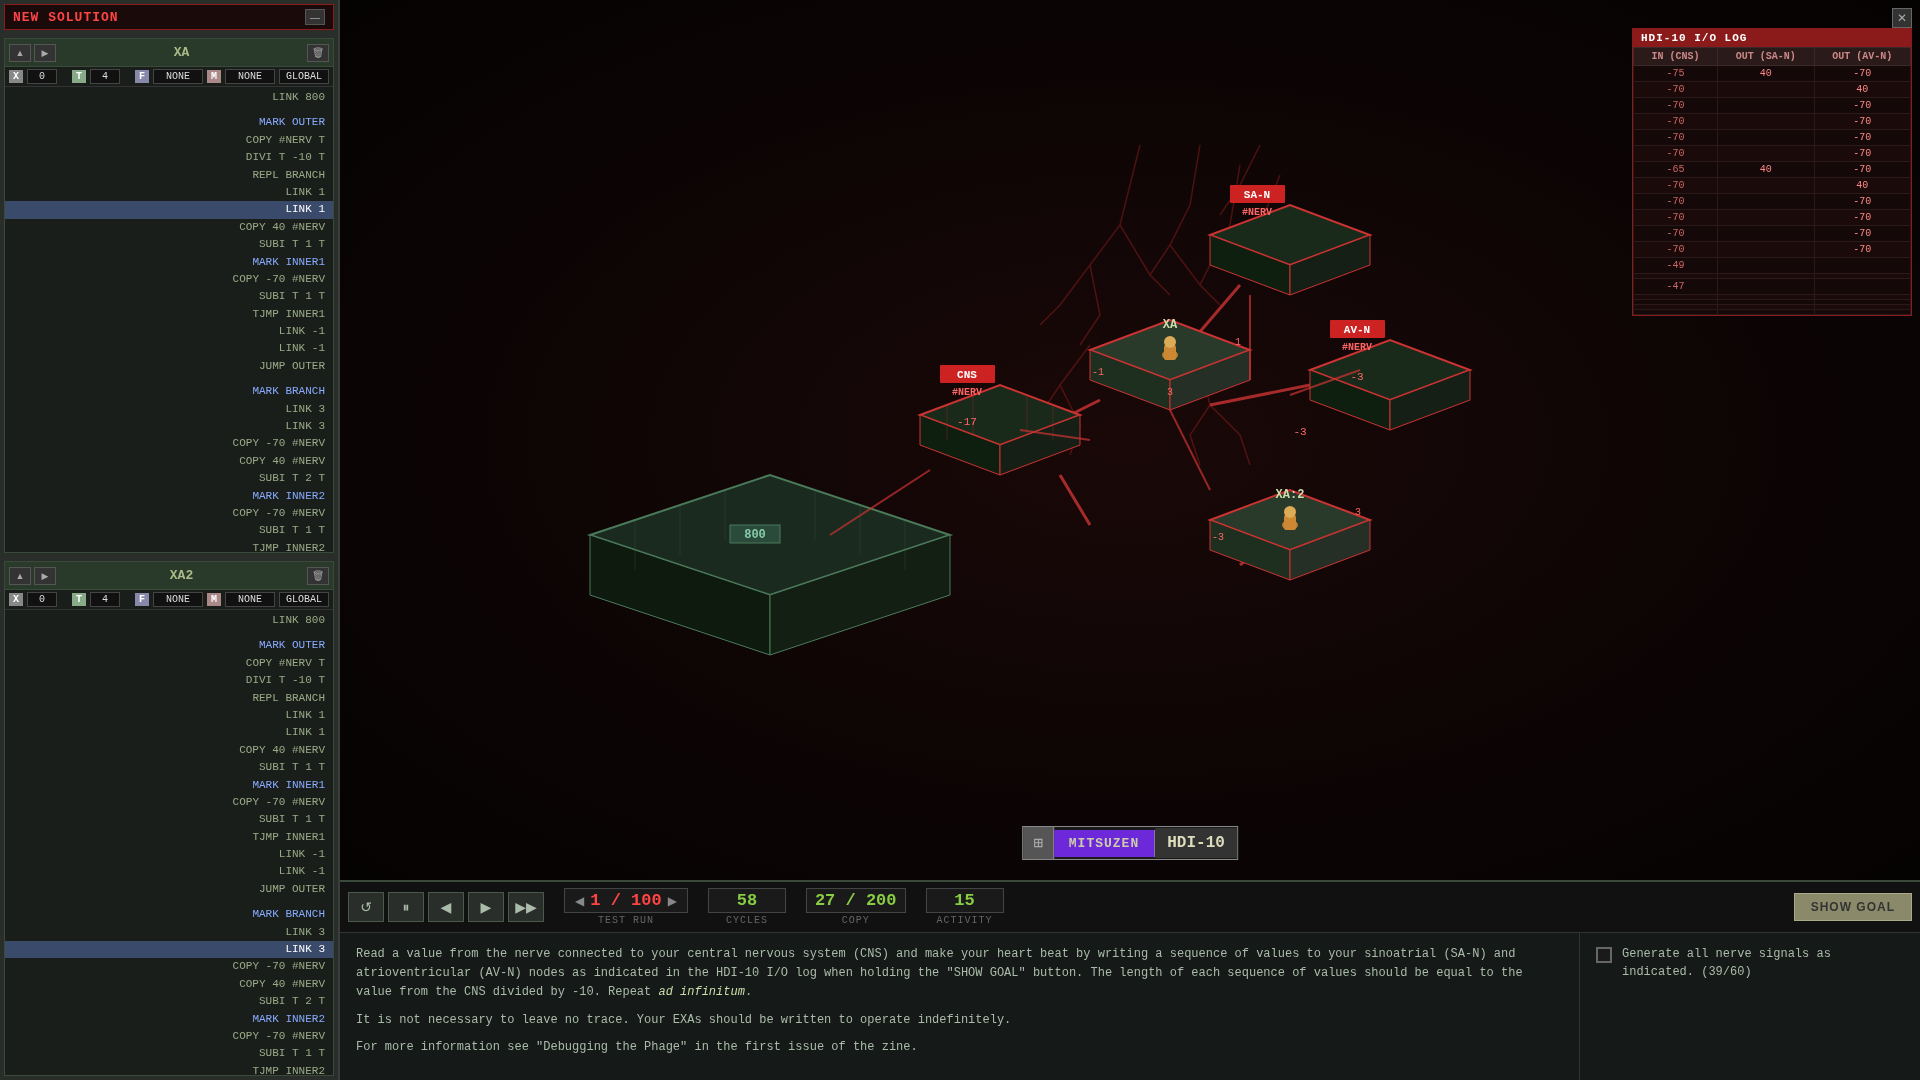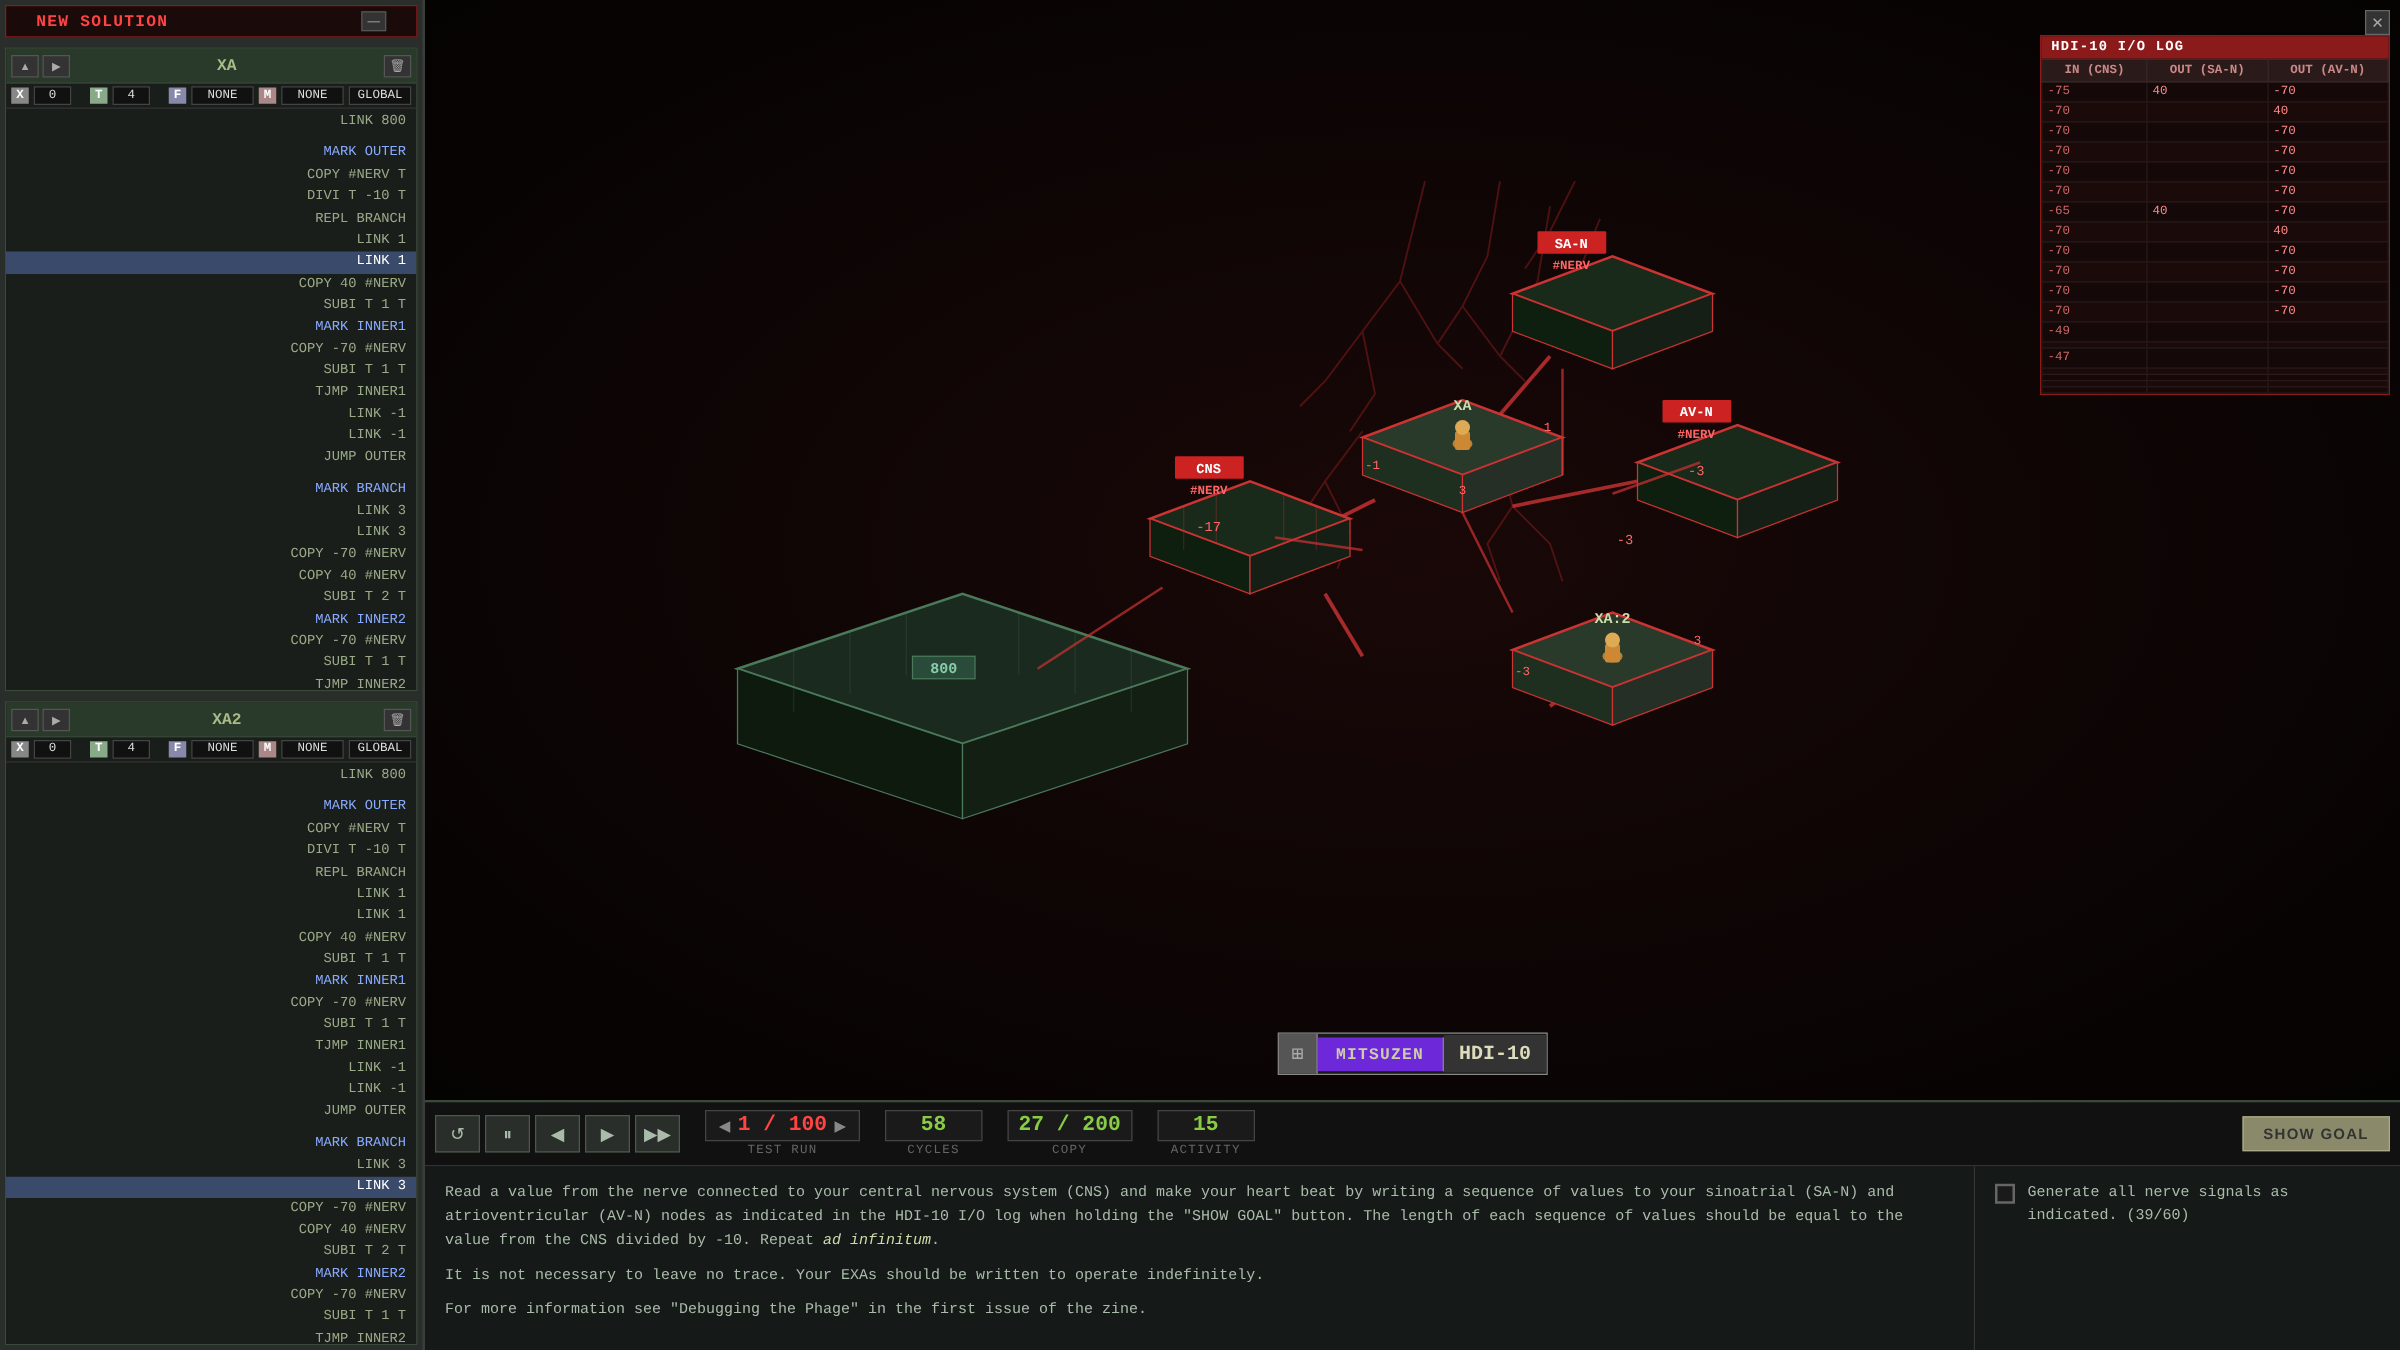--- a/index.html
+++ b/index.html
@@ -24,21 +24,21 @@
       display: flex;
       flex-direction: column;
     }
 
     .new-solution-bar {
       background: #1a0a0a;
       border: 1px solid #8b1a1a;
       display: flex;
       align-items: center;
       justify-content: space-between;
-      padding: 4px 24px;
+      padding: 4px 8px;
       margin: 4px;
     }
     .new-solution-title {
       color: #ff4444;
       font-size: 13px;
       font-weight: bold;
       letter-spacing: 1px;
     }
     .minimize-btn {
       background: #333;
@@ -252,21 +252,21 @@
       font-size: 10px;
       padding: 3px 16px;
       border: 1px solid #3a2a2a;
       text-align: center;
     }
     .hdi-log-table td {
       color: #cc6666;
       font-size: 10px;
       padding: 2px 4px;
       border: 1px solid #2a1a1a;
-      text-align: left;
+      text-align: center;
       background: #150808;
     }
     .hdi-log-table tr:nth-child(even) td {
       background: #1a0a0a;
     }
     .hdi-log-table td.bright {
       color: #ff8888;
     }
 
     

